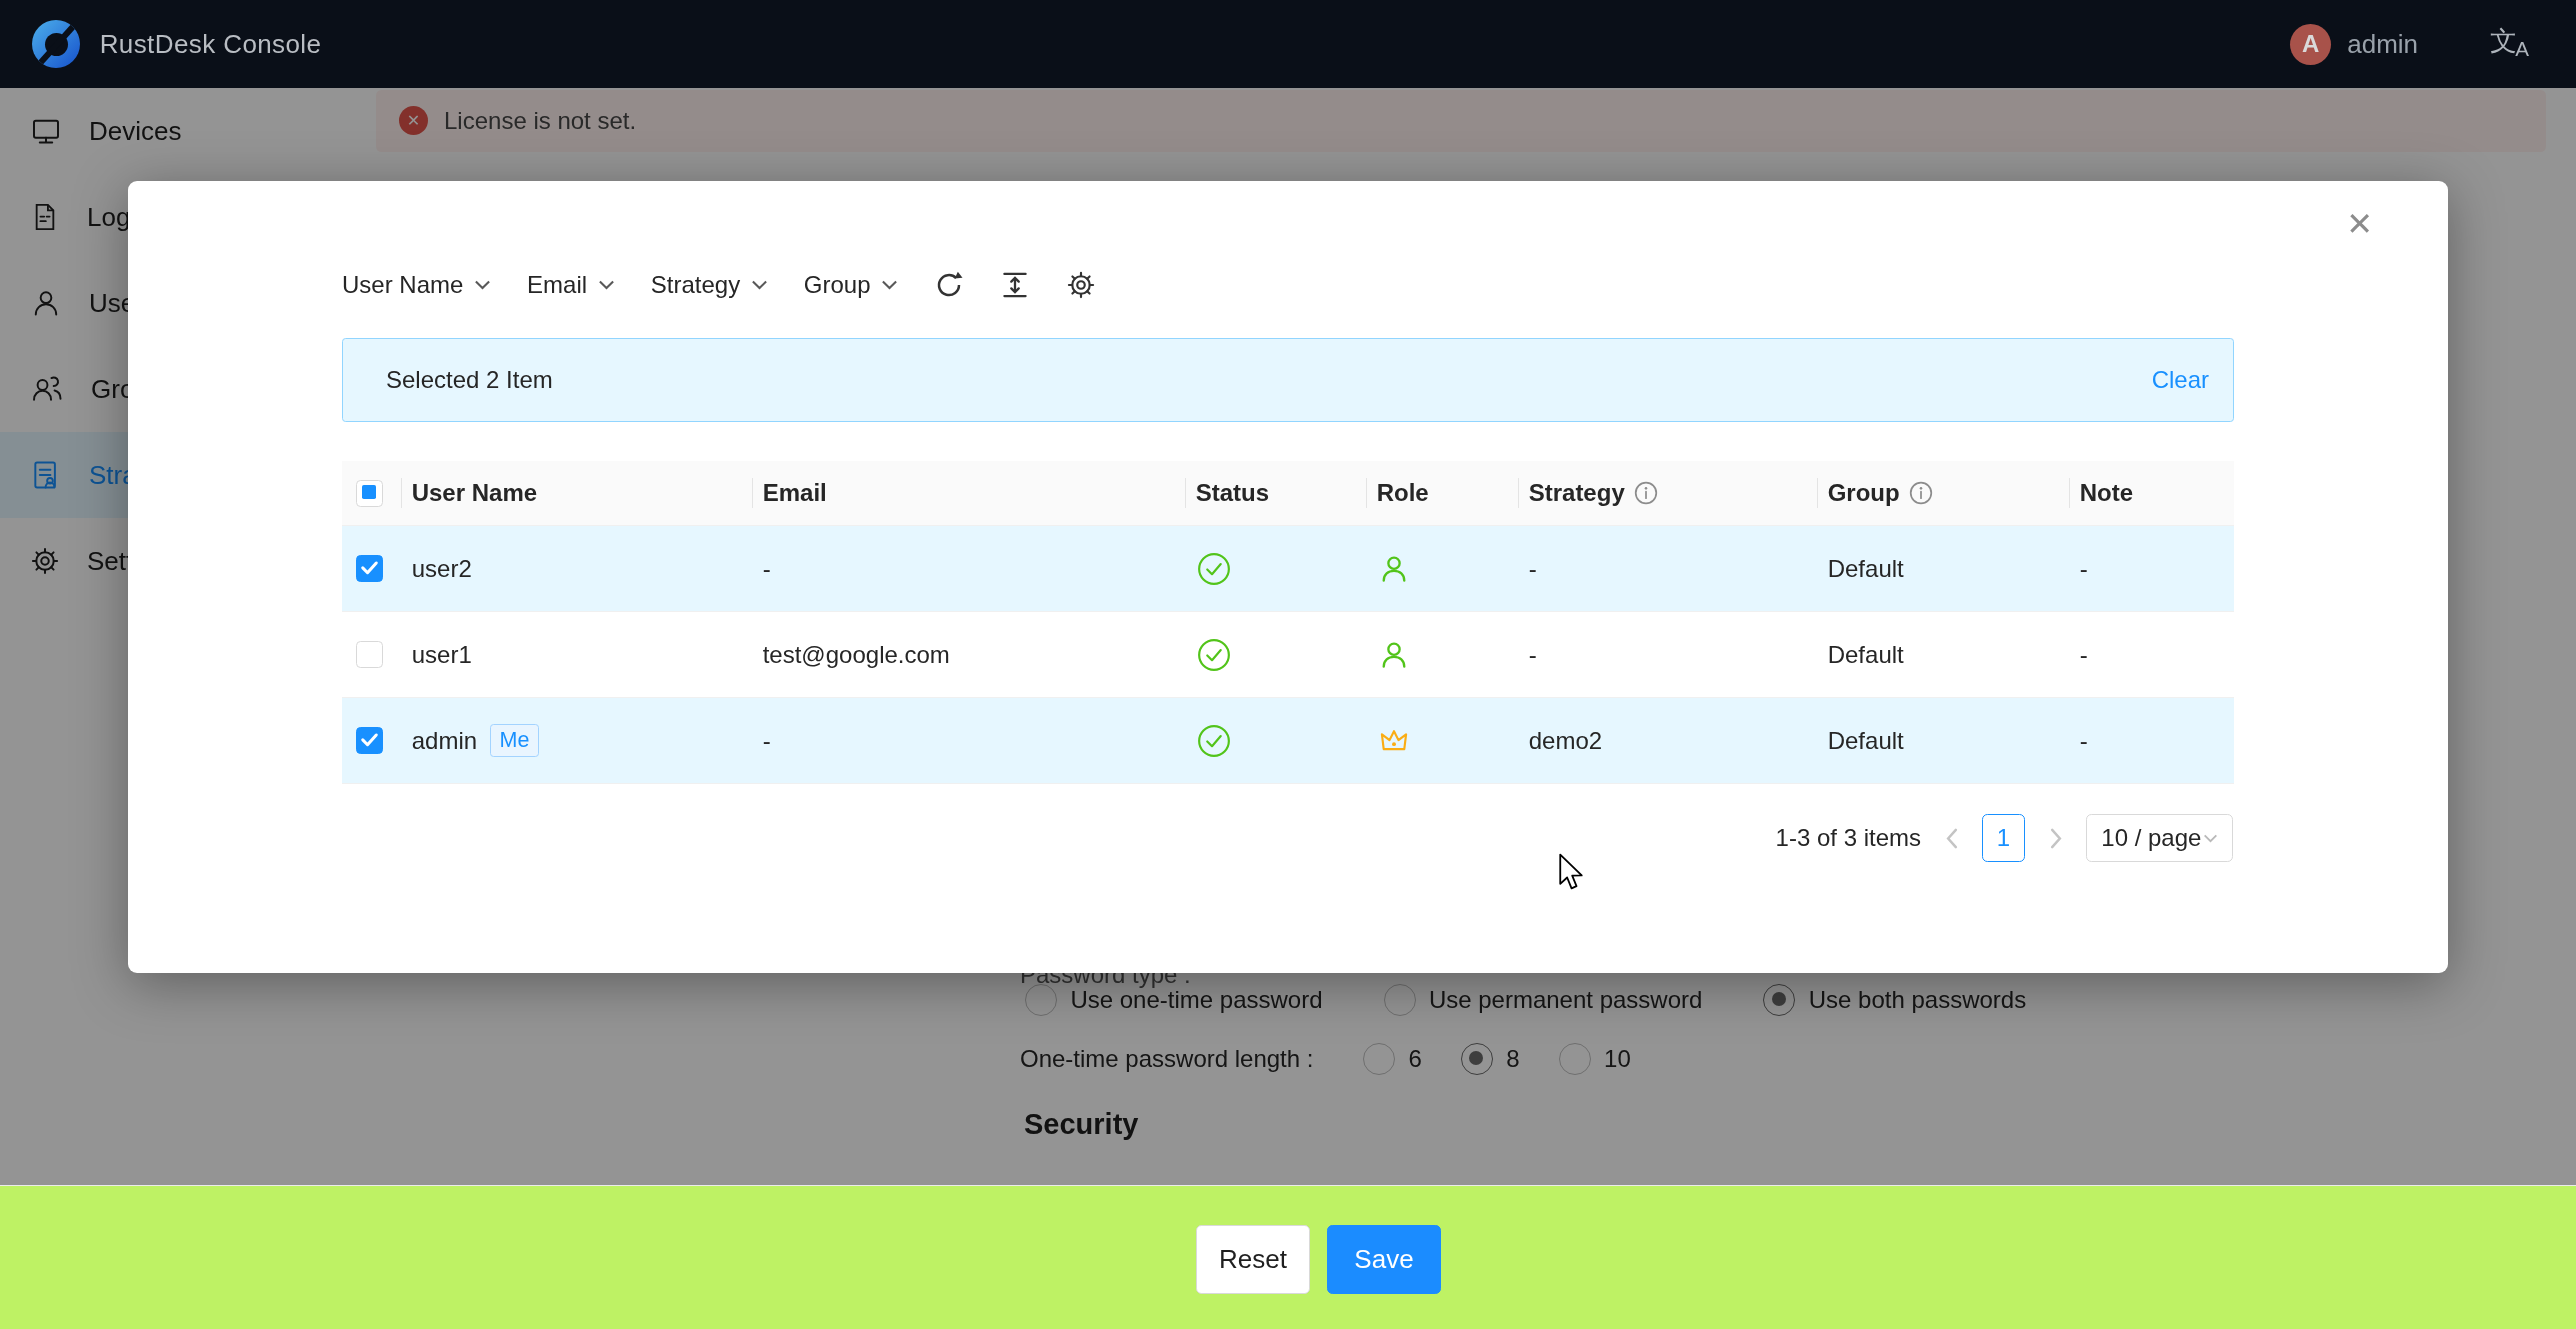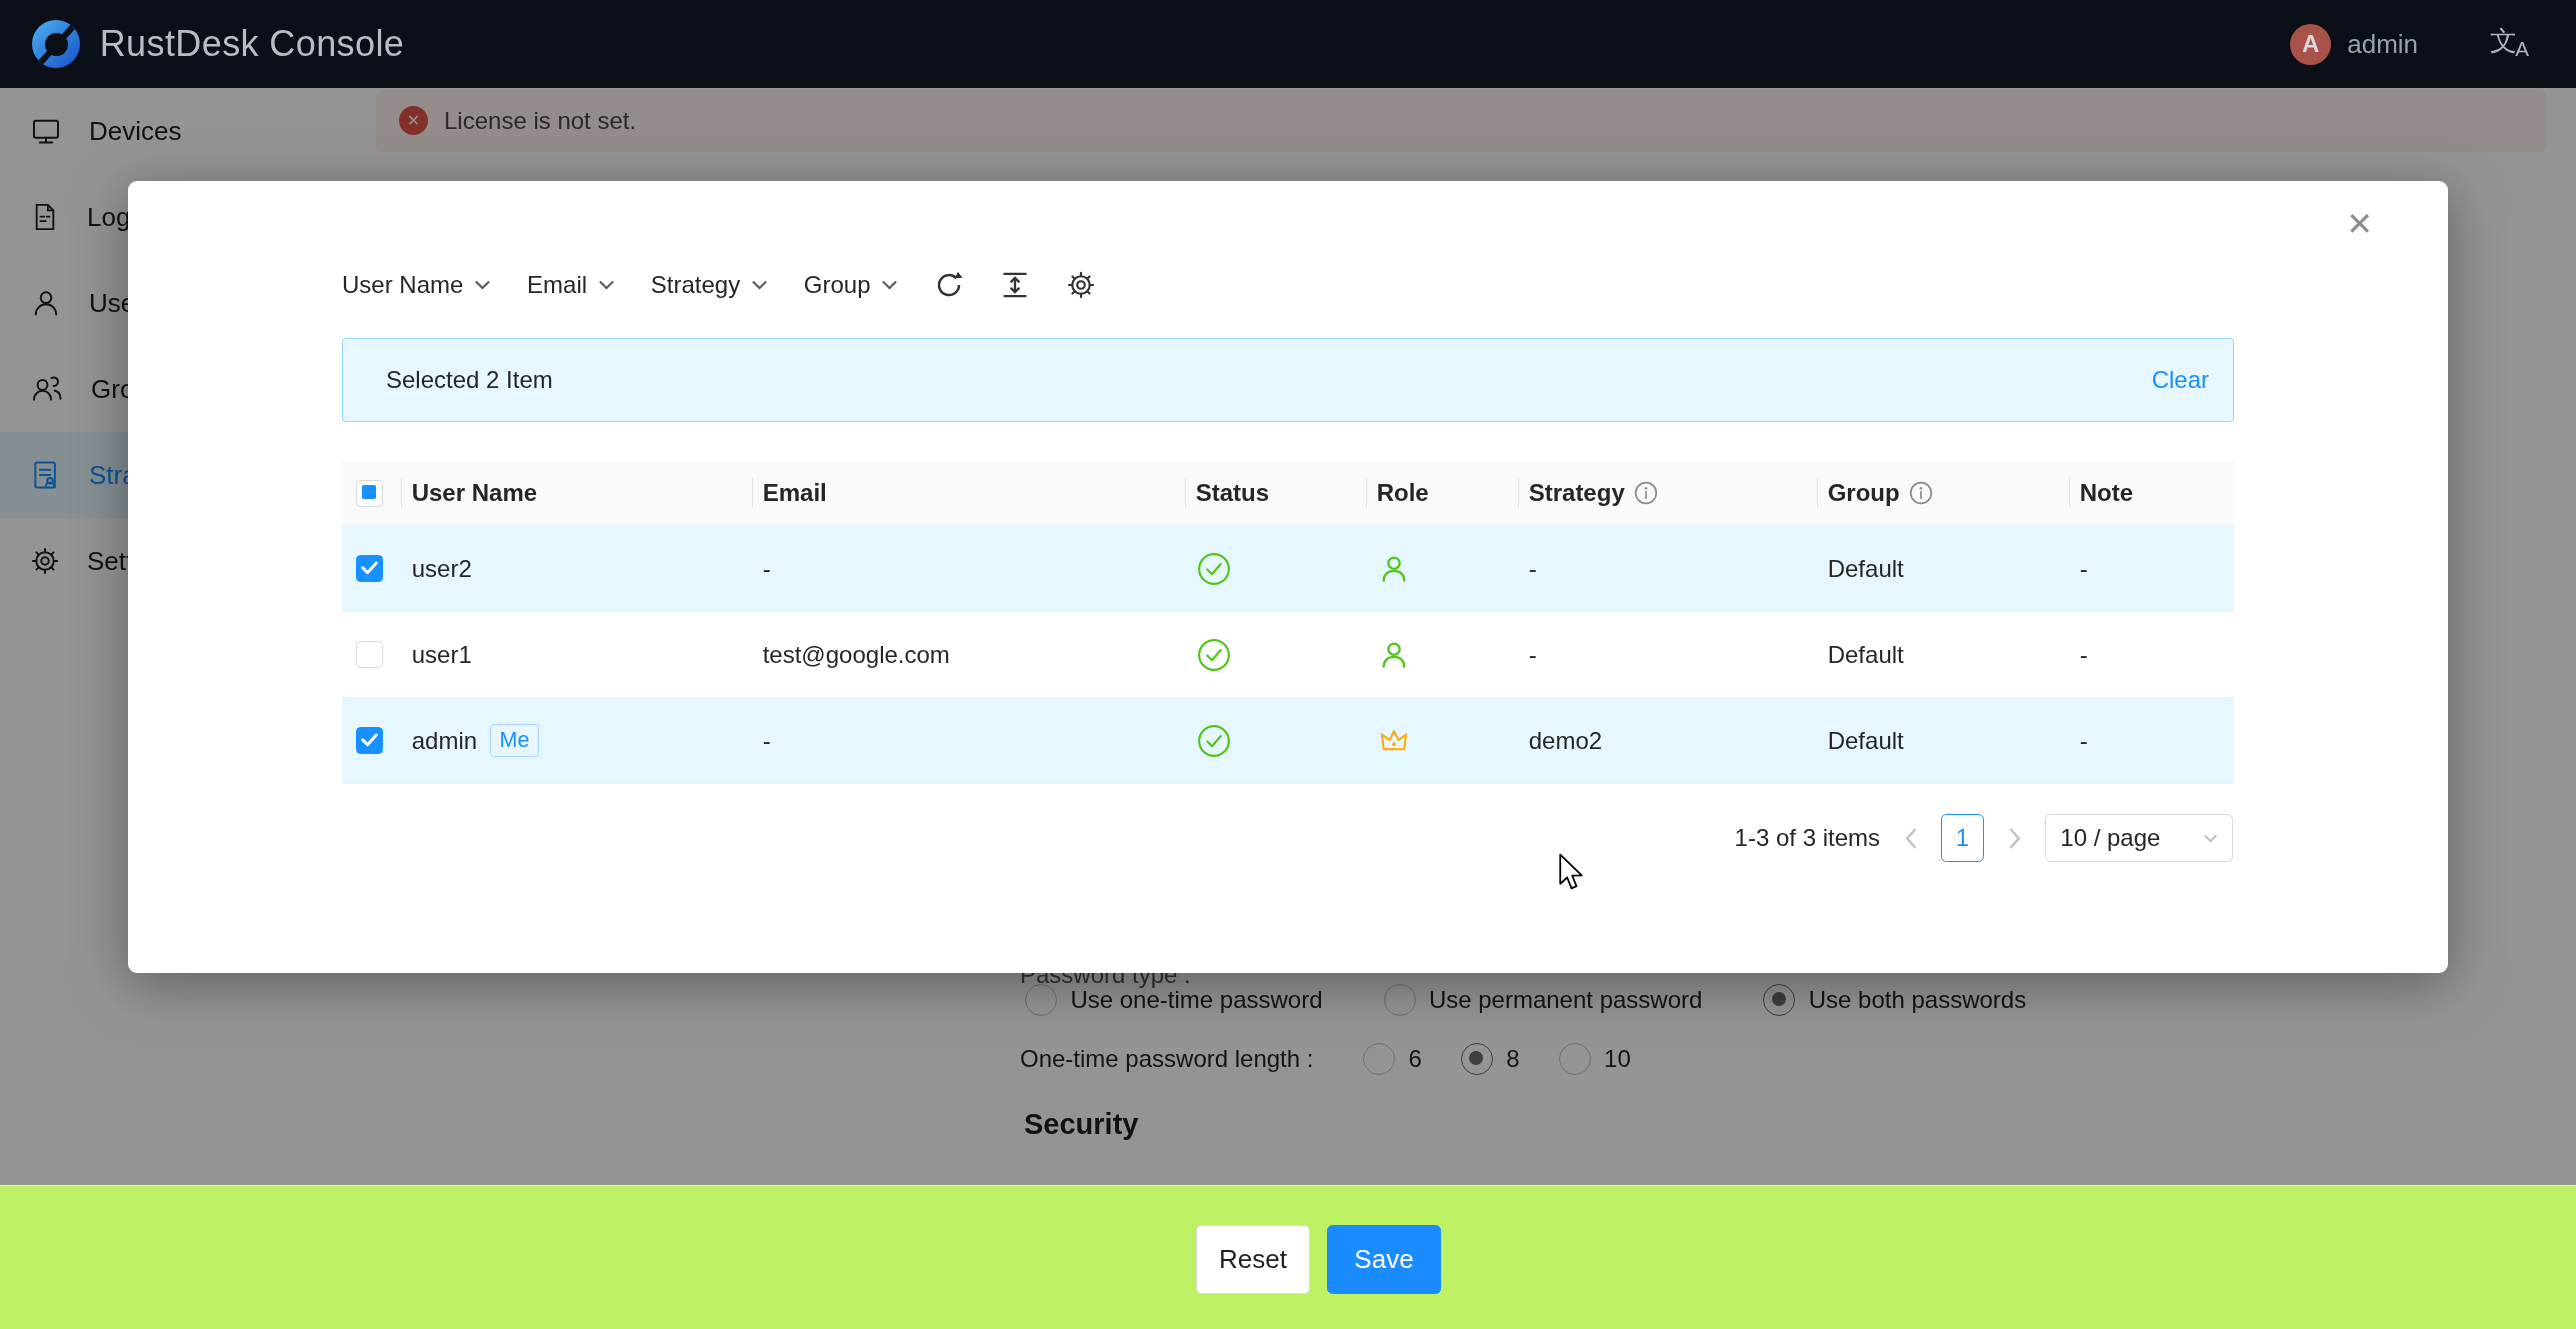--- a/index.html
+++ b/index.html
@@ -6,21 +6,21 @@
   html,body { width:2576px; height:1329px; }
   body { font-family:"Liberation Sans","DejaVu Sans",sans-serif; background:#fff; overflow:hidden; }
   .stage { position:relative; width:2576px; height:1329px; overflow:hidden; background:#fff; }
 
   
   .hdr { position:absolute; left:0; top:0; width:2576px; height:88px; background:#0a0f18; display:flex; align-items:center; z-index:6; }
   .logo { width:48px; height:48px; border-radius:50%; margin-left:32px; position:relative;
           background:linear-gradient(135deg,#47a6e8 10%,#1e5fd0 85%); overflow:hidden; }
   .logo::before { content:""; position:absolute; left:12.5px; top:12.5px; width:23px; height:23px; border-radius:50%; background:#0a0f18; }
   .logo::after { content:""; position:absolute; left:-5.4px; top:21.5px; width:59px; height:6.3px; background:#0a0f18; transform:rotate(-48deg); }
-  .hdr-title { color:#b9bdc3; font-size:36px; font-weight:500; margin-left:19.7px; letter-spacing:0.4px; }
+  .hdr-title { color:#b9bdc3; font-size:26px; font-weight:500; margin-left:19.7px; letter-spacing:0.4px; }
   .hdr-right { margin-left:auto; display:flex; align-items:center; margin-right:47px; }
   .avatar { width:41px; height:41px; border-radius:50%; background:#a8524a; color:#d9d9d9; font-size:24px; font-weight:600;
             display:flex; align-items:center; justify-content:center; }
   .hdr-user { color:#99a1aa; font-size:26px; margin-left:16px; }
   .lang { color:#aeb4bb; font-size:27px; margin-left:72px; display:flex; align-items:flex-start; line-height:1; }
   .lang b { font-size:20.6px; font-weight:400; margin-top:10.7px; margin-left:-1.8px; }
 
   
   .side { position:absolute; left:0; top:88px; width:376px; height:1097px; background:#fff; z-index:1;
           box-shadow:9px 0 23px rgba(0,0,0,.30); }
@@ -82,21 +82,21 @@
   .cb.checked { background:#1890ff; border-color:#1890ff; }
   .cb.ind::after { content:""; position:absolute; left:4.5px; top:4.5px; width:14.3px; height:14.3px; background:#1890ff; border-radius:1.8px; }
   .me-tag { margin-left:12.5px; font-size:21.5px; color:#1890ff; background:#e9f5ff; border:0.9px solid #a3d3ff; border-radius:3.6px; padding:2.7px 9px; }
   .info-i { margin-left:9px; display:flex; align-items:center; }
 
   .pager { position:absolute; right:215px; top:632px; height:50px; display:flex; align-items:center; gap:21.5px; }
   .pg-total { font-size:24px; color:#262626; }
   .pg-arrow { display:flex; align-items:center; color:#c4c4c4; cursor:pointer; }
   .pg-num { width:43px; height:48px; border:1.8px solid #1890ff; border-radius:5.4px; color:#1890ff; font-size:24px;
             display:flex; align-items:center; justify-content:center; background:#fff; cursor:pointer; }
-  .pg-size { width:188px; height:48px; border:0.9px solid #d9d9d9; border-radius:5.4px; background:#fff; font-size:24px; color:#262626;
+  .pg-size { width:147px; height:48px; border:0.9px solid #d9d9d9; border-radius:5.4px; background:#fff; font-size:24px; color:#262626;
              display:flex; align-items:center; justify-content:space-between; padding:0 14.3px; cursor:pointer; }
   .pg-size svg { color:#b9b9b9; }
 
   .cursor { position:absolute; left:1552px; top:852px; z-index:30; pointer-events:none; }
 </style>
 </head>
 <body>
 
 <div class="stage">
 

